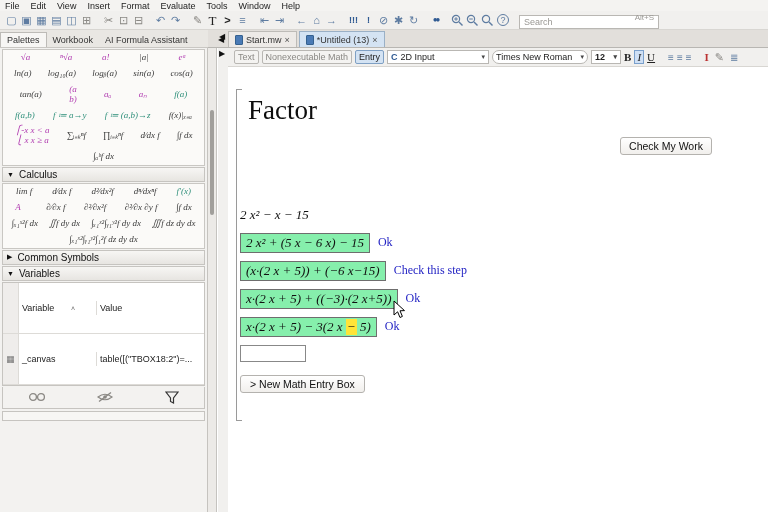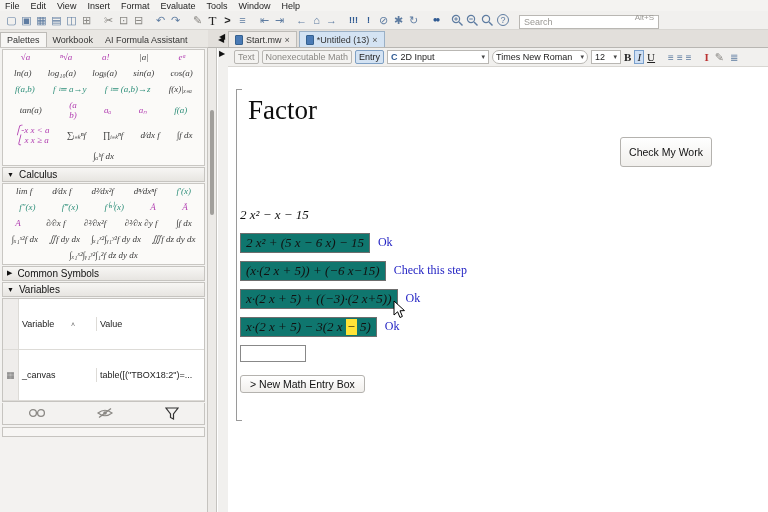--- a/index.html
+++ b/index.html
@@ -88,27 +88,27 @@
   .aligni{color:#5e7ca1;font-size:10px;}
   .redI{color:#b33;font-family:"Liberation Serif",serif;font-weight:bold;}
   
   .doccontent{position:absolute;left:0;top:19px;width:540px;height:445px;background:#fff;}
   .bracket{position:absolute;left:8px;top:22px;width:6px;height:332px;
            border-left:1px solid #9a9a9a;border-top:1px solid #9a9a9a;border-bottom:1px solid #9a9a9a;}
   .doctitle{position:absolute;left:20px;top:28px;font-family:"Liberation Serif",serif;
             font-size:27px;color:#0d0d0d;}
   .docprompt{position:absolute;left:15px;top:74px;font-family:"Liberation Serif",serif;
              font-size:13.5px;font-weight:600;color:#0d0d0d;}
-  .checkbtn{position:absolute;left:392px;top:70px;width:92px;height:30px;background:linear-gradient(#fff,#f1efec);
+  .checkbtn{position:absolute;left:392px;top:70px;width:92px;height:18px;background:linear-gradient(#fff,#f1efec);
             border:1px solid #b4b2ae;border-radius:3px;font-size:10.5px;color:#111;
             display:flex;align-items:center;justify-content:center;}
   .mathstack{position:absolute;left:12px;top:138px;}
   .mline{display:flex;align-items:center;margin-bottom:9px;height:19px;}
   .mexpr{font-family:"Liberation Serif",serif;font-style:italic;font-size:13px;color:#111;white-space:pre;}
-  .mbox{border:1px solid #6e6e6e;background:#0f766e;padding:1px 5px;display:inline-flex;align-items:center;}
+  .mbox{border:1px solid #6e6e6e;background:#86efac;padding:1px 5px;display:inline-flex;align-items:center;}
   .mstatus{font-family:"Liberation Serif",serif;font-size:12px;color:#2424c4;margin-left:8px;white-space:pre;}
   .hl{background:#ffe437;padding:0 1px;}
   .emptybox{width:66px;height:17px;border:1px solid #888;background:#fff;margin-bottom:12px;}
   .newentrybtn{display:inline-flex;align-items:center;height:18px;padding:0 9px;background:linear-gradient(#fff,#f1efec);
                border:1px solid #b4b2ae;border-radius:3px;font-size:10.5px;color:#111;}
   
   .cursor{position:absolute;left:393px;top:300px;z-index:50;}
   
   .svgicon{display:inline-flex;align-items:center;justify-content:center;}
 </style>
@@ -223,34 +223,34 @@
         <span class="pcell mg">eᵃ</span>
       </div>
       <div class="prow">
         <span class="pcell">ln(a)</span>
         <span class="pcell">log₁₀(a)</span>
         <span class="pcell">logᵦ(a)</span>
         <span class="pcell">sin(a)</span>
         <span class="pcell">cos(a)</span>
       </div>
       <div class="prow">
-        <span class="pcell tl">f(a,b)</span>
-        <span class="pcell tl">f ≔ a→y</span>
-        <span class="pcell tl">f ≔ (a,b)→z</span>
-        <span class="pcell">f(x)|ₓ₌ₐ</span>
-      </div>
-      <div class="prow">
         <span class="pcell">tan(a)</span>
         <span class="pcell mg">(a
 b)</span>
         <span class="pcell mg">aₐ</span>
         <span class="pcell mg">aₙ</span>
         <span class="pcell tl">f(a)</span>
       </div>
       <div class="prow">
+        <span class="pcell tl">f(a,b)</span>
+        <span class="pcell tl">f ≔ a→y</span>
+        <span class="pcell tl">f ≔ (a,b)→z</span>
+        <span class="pcell">f(x)|ₓ₌ₐ</span>
+      </div>
+      <div class="prow">
         <span class="pcell mg">⎧-x   x &lt; a
 ⎩ x   x ≥ a</span>
         <span class="pcell">∑ᵢ₌ₖⁿf</span>
         <span class="pcell">∏ᵢ₌ₖⁿf</span>
         <span class="pcell">d∕dx f</span>
         <span class="pcell">∫f dx</span>
       </div>
       <div class="prow center">
         <span class="pcell">∫ₐᵇf dx</span>
       </div>
@@ -261,27 +261,20 @@
       <span>Calculus</span>
     </div>
 
     <div class="palbox">
       <div class="prow">
         <span class="pcell">lim f</span>
         <span class="pcell">d∕dx f</span>
         <span class="pcell">d²∕dx²f</span>
         <span class="pcell">dⁿ∕dxⁿf</span>
         <span class="pcell tl">f′(x)</span>
-      </div>
-      <div class="prow">
-        <span class="pcell tl">f″(x)</span>
-        <span class="pcell tl">f‴(x)</span>
-        <span class="pcell tl">f⁽ⁿ⁾(x)</span>
-        <span class="pcell mg">Ȧ</span>
-        <span class="pcell mg">Ä</span>
       </div>
       <div class="prow">
         <span class="pcell mg">A⃛</span>
         <span class="pcell">∂∕∂x f</span>
         <span class="pcell">∂²∕∂x²f</span>
         <span class="pcell">∂²∕∂x ∂y f</span>
         <span class="pcell">∫f dx</span>
       </div>
       <div class="prow">
         <span class="pcell">∫ₓ₁ˣ²f dx</span>
@@ -358,21 +351,21 @@
       <span class="fbtn active">Entry</span>
       <span class="fdrop" style="width:102px;">
         <span class="cglyph">C</span>
         <span style="flex:1;">2D Input</span>
         <span class="caret">▾</span>
       </span>
       <span class="fdrop" style="width:96px;border-radius:7px;">
         <span style="flex:1;">Times New Roman</span>
         <span class="caret">▾</span>
       </span>
-      <span class="fdrop" style="width:30px;">
+      <span class="fdrop" style="width:30px;font-weight:bold;">
         <span style="flex:1;">12</span>
         <span class="caret">▾</span>
       </span>
       <span class="fmtI bld" style="font-size:11px;">B</span>
       <span class="fmtI itl active" style="font-size:11px;">I</span>
       <span class="fmtI unl" style="font-size:11px;">U</span>
       <span class="tbsep"></span>
       <span class="aligni">≡</span>
       <span class="aligni">≡</span>
       <span class="aligni">≡</span>

